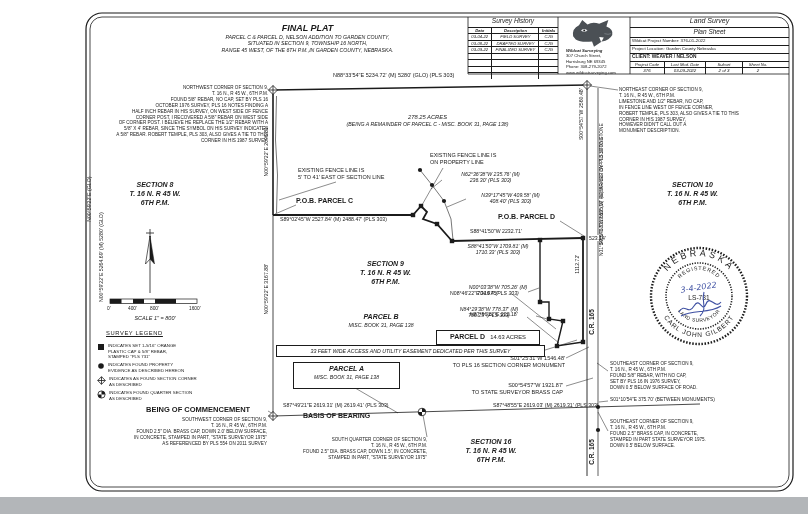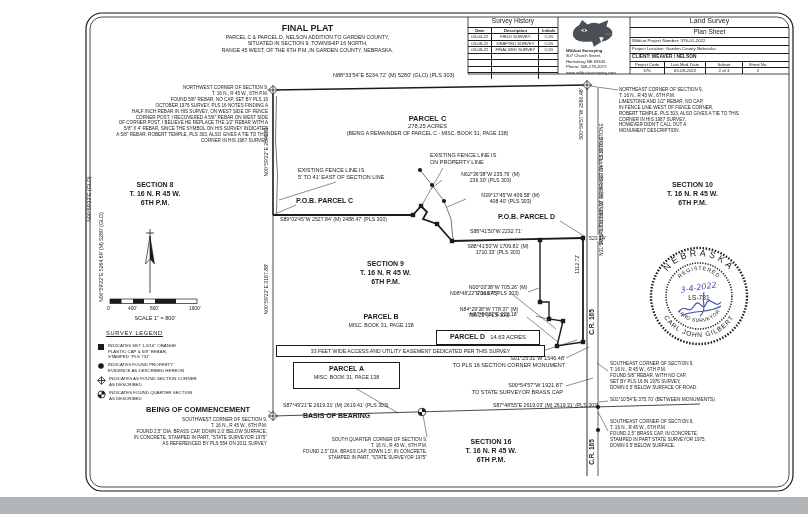--- a/index.html
+++ b/index.html
@@ -1,21 +1,21 @@
 <!DOCTYPE html>
 <html><head>
 <meta charset="utf-8">
 <style>
   html,body{margin:0;padding:0;}
   body{width:808px;height:514px;position:relative;background:#ffffff;overflow:hidden;
        font-family:"Liberation Sans",sans-serif;color:#1b1b1b;}
   .lbl{position:absolute;z-index:2;color:#1b1b1b;}
   .ml{white-space:pre-line;}
   .b{font-weight:bold;}
-  .ctr{text-align:center;}
+  .ctr{text-align:center;font-style:italic;}
   .rt{text-align:right;}
   .t42{font-size:4.2px;line-height:5.4px;}
   .t44{font-size:4.4px;line-height:5.7px;}
   .t46{font-size:4.6px;line-height:5.9px;}
   .t48{font-size:4.8px;line-height:6px;}
   .t52{font-size:5.2px;line-height:6.4px;}
   .t55{font-size:5.5px;line-height:6.8px;}
   .t58{font-size:5.8px;line-height:7px;}
   .t65{font-size:6.5px;line-height:8px;}
   .t70{font-size:7px;line-height:8.8px;}
@@ -269,21 +269,20 @@
 T. 16 N. R 45 W.
 6TH P.M.</div>
 <div class="lbl t70 b ctr ml" style="left:333px;top:260px;width:105px;">SECTION 9
 T. 16 N. R 45 W.
 6TH P.M.</div>
 <div class="lbl t70 b ctr ml" style="left:445px;top:438px;width:92px;">SECTION 16
 T. 16 N. R 45 W.
 6TH P.M.</div>
 
 <div class="lbl ctr" style="left:330px;top:114px;width:195px;">
-  <div class="t75 b">PARCEL C</div>
   <div class="t58">278.25 ACRES</div>
   <div class="t52">(BEING A REMAINDER OF PARCEL C - MISC. BOOK 31, PAGE 138)</div>
 </div>
 
 <div class="lbl t55 ml" style="left:430px;top:152px;width:110px;">EXISTING FENCE LINE IS
 ON PROPERTY LINE</div>
 <div class="lbl t55 ml" style="left:298px;top:167px;width:125px;">EXISTING FENCE LINE IS
 5' TO 41' EAST OF SECTION LINE</div>
 
 <div class="lbl t70 b" style="left:296px;top:197px;">P.O.B. PARCEL C</div>

